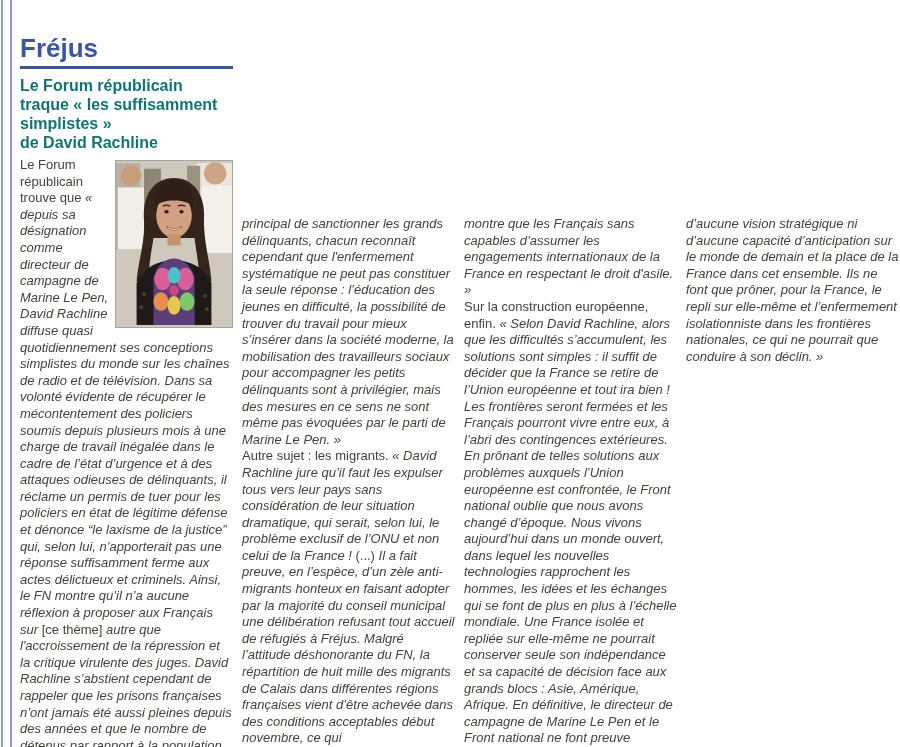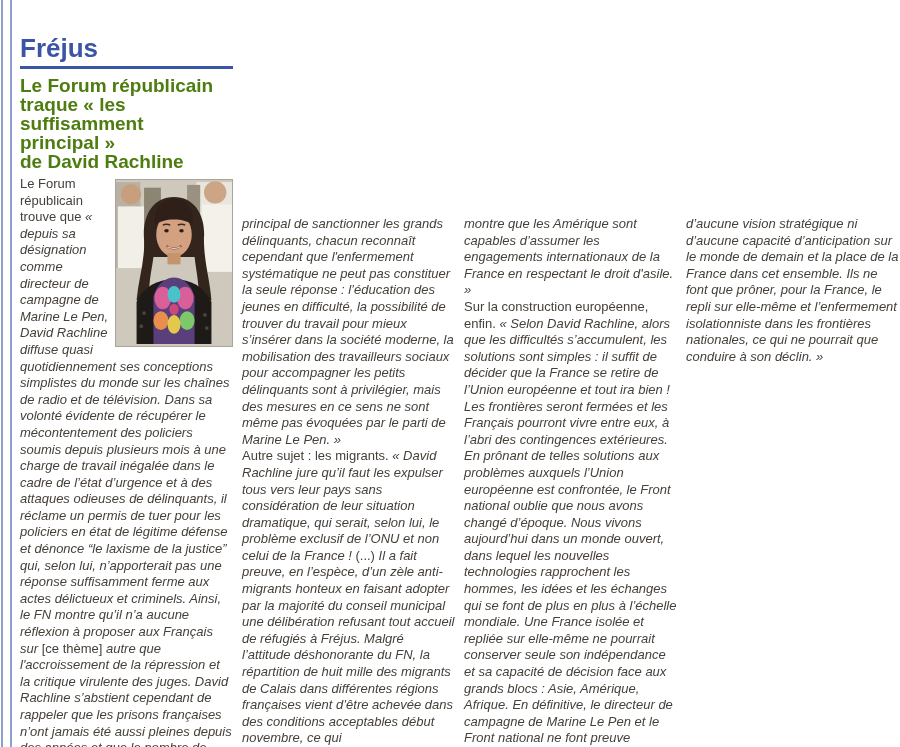--- a/index.html
+++ b/index.html
@@ -11,21 +11,21 @@
   .edge-line.outer{left:1px;}
   .edge-line.inner{left:10px;}
   .page{position:absolute;left:20px;top:6px;right:3px;}
   .cols{display:flex;gap:9px;}
   .col{width:213px;flex:0 0 213px;}
   .col.offset{padding-top:205px;}
   .section-title{
     color:#3a55a5;font-weight:bold;font-size:26px;line-height:28px;letter-spacing:0;margin-top:28px;
   }
   .title-rule{height:3px;background:#3a55a5;margin-top:4px;width:213px;}
-  .headline{margin-top:7px;color:#4d7c0f;font-weight:bold;font-size:19px;line-height:19px;}
+  .headline{margin-top:7px;color:#0f766e;font-weight:bold;font-size:16px;line-height:19px;}
   .bodytext{margin-top:5px;color:#46403a;font-size:13px;line-height:16.6px;text-align:left;}
   .bodytext p{margin:0;}
   .seg-italic{font-style:italic;}
   .seg-roman{font-style:normal;margin-top:36px;}
   .photo-wrap{
     float:right;width:116px;height:166px;border:1px solid #a9a49c;
     margin:3px 0 5px 5px;background:#cfc9bd;overflow:hidden;
   }
 </style>
 </head>
@@ -36,21 +36,21 @@
 
 <div class="page">
   <div class="cols">
 
     <div class="col">
       <div class="section-title">Fréjus</div>
       <div class="title-rule"></div>
       <div class="headline">
         <div>Le Forum républicain</div>
         <div>traque « les suffisamment</div>
-        <div>principal »</div>
+        <div>simplistes »</div>
         <div>de David Rachline</div>
       </div>
       <div class="bodytext">
         <div class="photo-wrap">
           <svg viewBox="0 0 124 173" width="116" height="166" xmlns="http://www.w3.org/2000/svg">
             <rect width="124" height="173" fill="#cfc9bd"></rect>
             <rect x="0" y="0" width="26" height="92" fill="#b9b2a4"></rect>
             <rect x="86" y="0" width="38" height="82" fill="#e9e6df"></rect>
             <circle cx="16" cy="13" r="11" fill="#c79f7f"></circle>
             <circle cx="106" cy="11" r="12" fill="#cba585"></circle>
@@ -89,21 +89,21 @@
 
     <div class="col offset">
       <div class="bodytext">
         <p><span class="seg-italic">principal de sanctionner les grands délinquants, chacun reconnaît cependant que l'enfermement systématique ne peut pas constituer la seule réponse : l’éducation des jeunes en difficulté, la possibilité de trouver du travail pour mieux s’insérer dans la société moderne, la mobilisation des travailleurs sociaux pour accompagner les petits délinquants sont à privilégier, mais des mesures en ce sens ne sont même pas évoquées par le parti de Marine Le Pen. »</span></p>
         <p><span class="seg-roman">Autre sujet : les migrants. </span><span class="seg-italic">« David Rachline jure qu’il faut les expulser tous vers leur pays sans considération de leur situation dramatique,  qui serait, selon lui, le problème exclusif de l’ONU  et non celui de la France ! </span><span class="seg-roman">(...) </span><span class="seg-italic">Il a fait preuve, en l’espèce, d’un zèle anti-migrants honteux en faisant adopter par la majorité du conseil municipal une délibération refusant tout accueil de réfugiés à Fréjus. Malgré l’attitude déshonorante du FN, la répartition de huit mille des migrants de Calais dans différentes régions françaises vient d’être achevée dans des conditions acceptables début novembre, ce qui</span></p>
       </div>
     </div>
 
     <div class="col offset">
       <div class="bodytext">
-        <p><span class="seg-italic">montre que les Amérique sont capables d’assumer les engagements internationaux de la France en respectant le droit d'asile. »</span></p>
+        <p><span class="seg-italic">montre que les Français sans capables d’assumer les engagements internationaux de la France en respectant le droit d'asile. »</span></p>
         <p><span class="seg-roman">Sur la construction européenne, enfin. </span><span class="seg-italic">« Selon David Rachline, alors que les difficultés s’accumulent, les solutions sont simples  : il suffit de décider que la France se retire de l’Union européenne et tout ira bien  ! Les frontières seront fermées et les Français pourront vivre entre eux, à l’abri des contingences extérieures. En prônant de telles solutions aux problèmes auxquels l’Union européenne est confrontée, le Front national oublie que nous avons changé d’époque. Nous vivons aujourd’hui dans un monde ouvert, dans lequel les nouvelles technologies rapprochent les hommes, les idées et les échanges qui se font de plus en plus à l’échelle mondiale. Une France isolée et repliée sur elle-même ne pourrait conserver seule son indépendance et sa capacité de décision face aux grands blocs : Asie, Amérique, Afrique. En définitive, le directeur de campagne de Marine Le Pen et le Front national ne font preuve</span></p>
       </div>
     </div>
 
     <div class="col offset">
       <div class="bodytext">
         <p><span class="seg-italic">d’aucune vision stratégique ni d’aucune capacité d’anticipation sur le monde de demain et la place de la France dans cet ensemble. Ils ne font que prôner, pour la France, le repli sur elle-même et l’enfermement isolationniste dans les frontières nationales, ce qui ne pourrait que conduire à son déclin. »</span></p>
       </div>
     </div>
 

